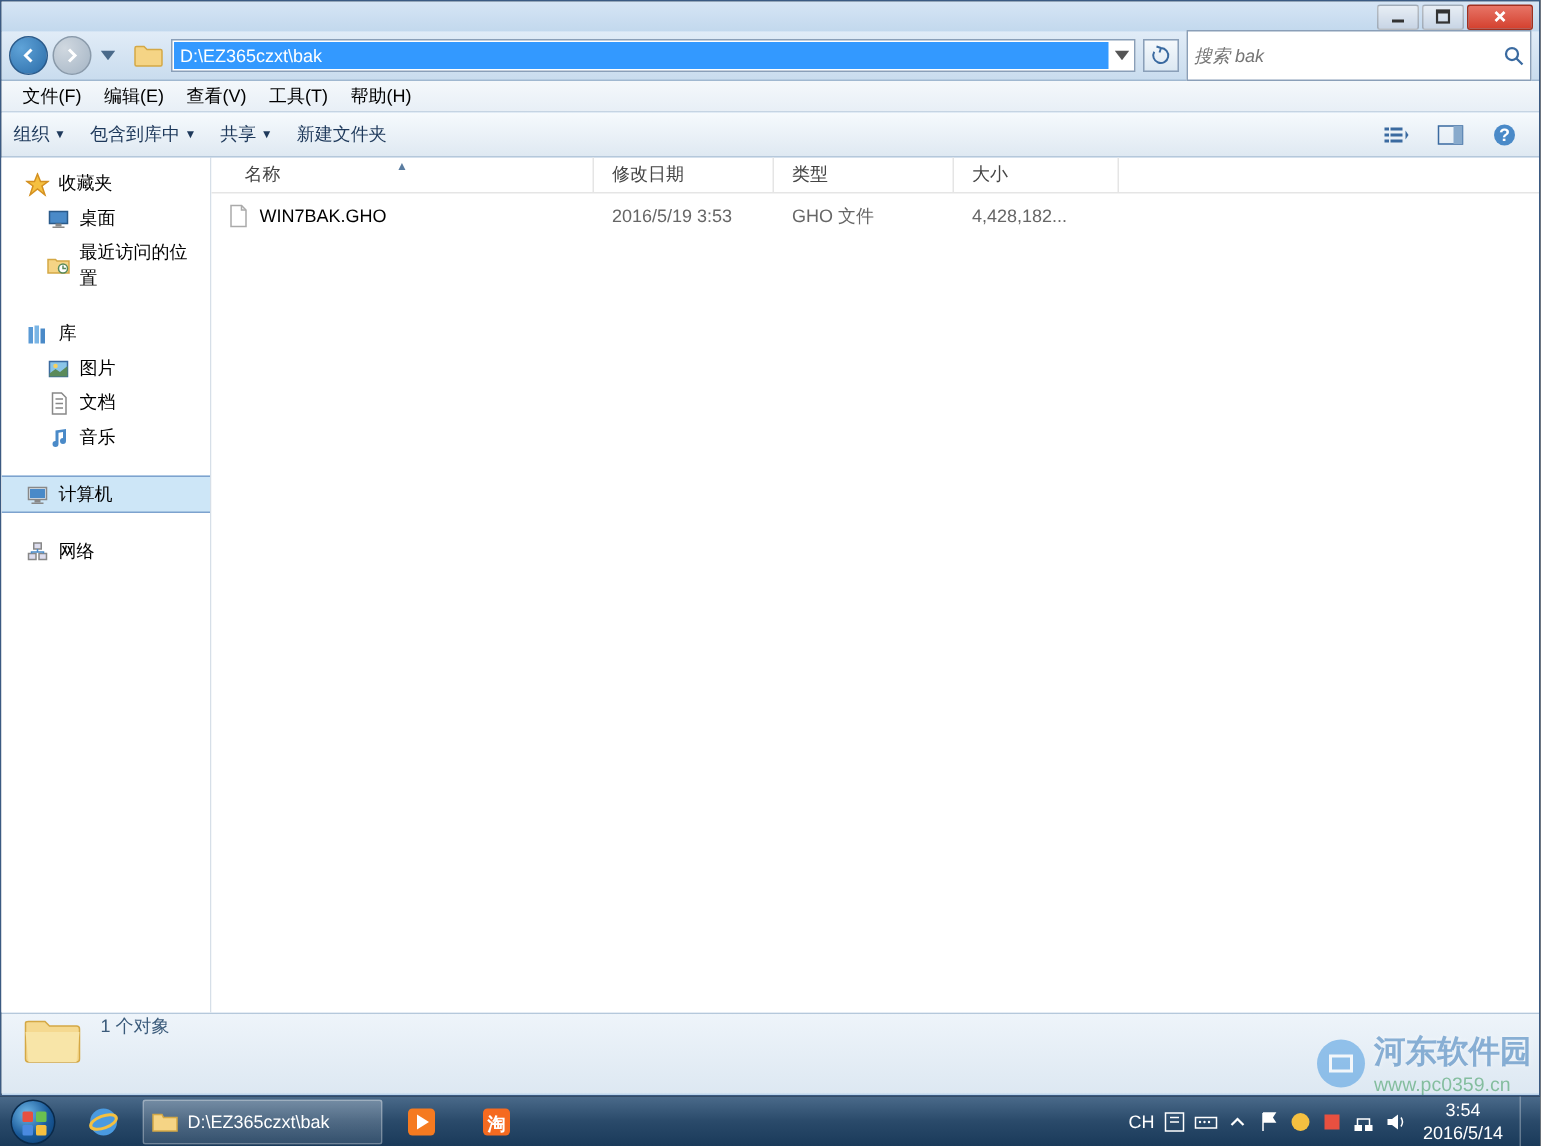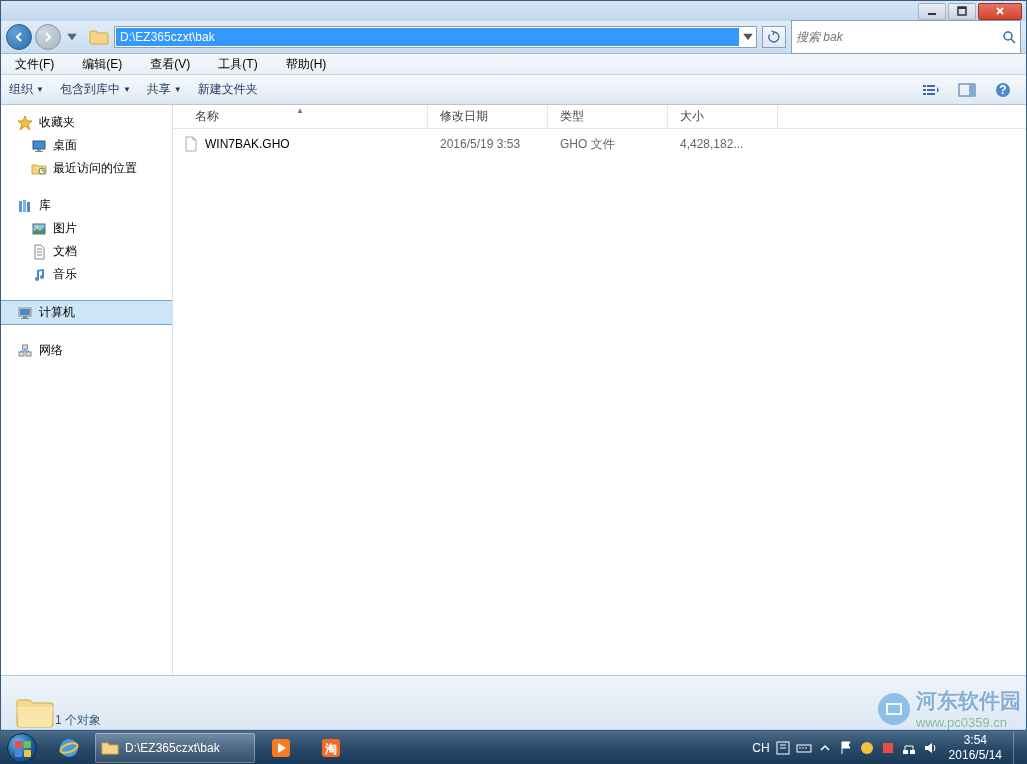--- a/index.html
+++ b/index.html
@@ -18,31 +18,31 @@
     .nav-btn svg { width: 12px; height: 12px; fill: #fff; }
     .folder-icon-small { width: 20px; height: 16px; margin-left: 6px; }
     .address-bar { flex: 1; height: 22px; background: #fff; border: 1px solid #8a9fb8; display: flex; align-items: center; margin: 0 2px; }
     .address-bar input { flex: 1; border: none; outline: none; padding: 0 4px; background: #3399ff; color: #fff; height: 18px; margin: 1px; }
     .addr-dd { width: 16px; height: 20px; display: flex; align-items: center; justify-content: center; cursor: pointer; }
     .refresh-box { width: 24px; height: 22px; border: 1px solid #8a9fb8; background: linear-gradient(#f5f9fc,#dce8f2); display: flex; align-items: center; justify-content: center; cursor: pointer; }
     .search-box { width: 230px; height: 34px; background: #fff; border: 1px solid #8a9fb8; display: flex; align-items: center; padding: 0 4px; margin-left: 2px; }
     .search-box input { flex: 1; border: none; outline: none; color: #888; font-style: italic; }
     .search-box .sicon { width: 14px; height: 14px; }
     
-    .menubar { height: 21px; background: linear-gradient(to bottom, #f4f8fb, #e8eff6); display: flex; align-items: center; padding-left: 8px; gap: 16px; border-bottom: 1px solid #c5d4e3; }
+    .menubar { height: 21px; background: linear-gradient(to bottom, #f4f8fb, #e8eff6); display: flex; align-items: center; padding-left: 8px; gap: 3px; border-bottom: 1px solid #c5d4e3; }
     .menu-item { padding: 2px 6px; cursor: pointer; }
     
     .toolbar { height: 30px; background: linear-gradient(to bottom, #f6fafd, #dfe9f2); display: flex; align-items: center; padding: 0 8px; gap: 16px; border-bottom: 1px solid #b5c8db; position: relative; }
     .tb-item { color: #1e395b; cursor: pointer; display: flex; align-items: center; gap: 3px; }
     .tb-dd { font-size: 8px; }
     .tb-right { margin-left: auto; display: flex; align-items: center; gap: 6px; }
     .tb-icon-btn { width: 30px; height: 22px; display: flex; align-items: center; justify-content: center; cursor: pointer; }
     
     .content { display: flex; height: 570px; background: #fff; }
-    .sidebar { width: 172px; background: #fff; border-right: 1px solid #d6dfe8; overflow-y: auto; padding: 6px 0; text-align: center; }
+    .sidebar { width: 140px; background: #fff; border-right: 1px solid #d6dfe8; overflow-y: auto; padding: 6px 0; }
     .side-group { margin-bottom: 14px; }
     .side-head { display: flex; align-items: center; padding: 3px 8px 3px 16px; gap: 6px; cursor: pointer; }
     .side-head.sel { background: #cde6f7; border: 1px solid #7da2ce; border-left: none; border-right: none; }
     .side-child { display: flex; align-items: center; padding: 3px 8px 3px 30px; gap: 6px; cursor: pointer; }
     .sic { width: 16px; height: 16px; flex-shrink: 0; }
     
     .main { flex: 1; background: #fff; display: flex; flex-direction: column; }
     .col-headers { display: flex; height: 24px; border-bottom: 1px solid #e5e5e5; align-items: center; color: #444; }
     .ch { padding-left: 12px; border-right: 1px solid #e5e5e5; height: 100%; display: flex; align-items: center; cursor: pointer; position: relative; }
     .ch.name { width: 255px; padding-left: 22px; }
@@ -52,21 +52,21 @@
     .ch.size { width: 110px; }
     .file-list { flex: 1; padding: 4px 0; }
     .file-row { display: flex; align-items: center; height: 22px; padding-left: 10px; cursor: pointer; }
     .file-row .fic { width: 16px; height: 16px; margin-right: 6px; }
     .fc { overflow: hidden; white-space: nowrap; text-overflow: ellipsis; }
     .fc.name { width: 235px; }
     .fc.date { width: 120px; color: #666; }
     .fc.type { width: 120px; color: #666; }
     .fc.size { width: 110px; color: #666; }
     
-    .statusbar { height: 54px; background: linear-gradient(to bottom, #eef4fa, #dde8f2); border-top: 1px solid #b5c8db; display: flex; align-items: flex-end; padding: 0 14px; }
+    .statusbar { height: 54px; background: linear-gradient(to bottom, #eef4fa, #dde8f2); border-top: 1px solid #b5c8db; display: flex; align-items: flex-start; padding: 0 14px; gap: 12px; }
     .sb-folder { width: 40px; height: 34px; }
     .sb-text { color: #3a5a7a; }
     
     .taskbar { position: absolute; bottom: 0; left: 0; width: 1027px; height: 33px; background: linear-gradient(to bottom, #4a6a8a 0%, #2a4a6a 50%, #1a3a5a 100%); display: flex; align-items: center; }
     .start-btn { width: 44px; height: 33px; display: flex; align-items: center; justify-content: center; cursor: pointer; }
     .orb { width: 30px; height: 30px; border-radius: 50%; background: radial-gradient(circle at 35% 30%, #6fb8e8, #1a5a9a 55%, #0a3a6a); border: 1px solid #0a2a4a; position: relative; overflow: hidden; }
     .tb-app { width: 48px; height: 30px; margin: 0 1px; border-radius: 2px; display: flex; align-items: center; justify-content: center; cursor: pointer; }
     .tb-app.active { background: linear-gradient(to bottom, rgba(255,255,255,0.25), rgba(255,255,255,0.1)); box-shadow: inset 0 0 0 1px rgba(255,255,255,0.3); width: 160px; justify-content: flex-start; padding-left: 6px; gap: 6px; color: #fff; font-size: 11px; }
     .tray { margin-left: auto; display: flex; align-items: center; gap: 5px; padding-right: 4px; color: #fff; font-size: 11px; }
     .tray-ic { width: 16px; height: 16px; cursor: pointer; }

